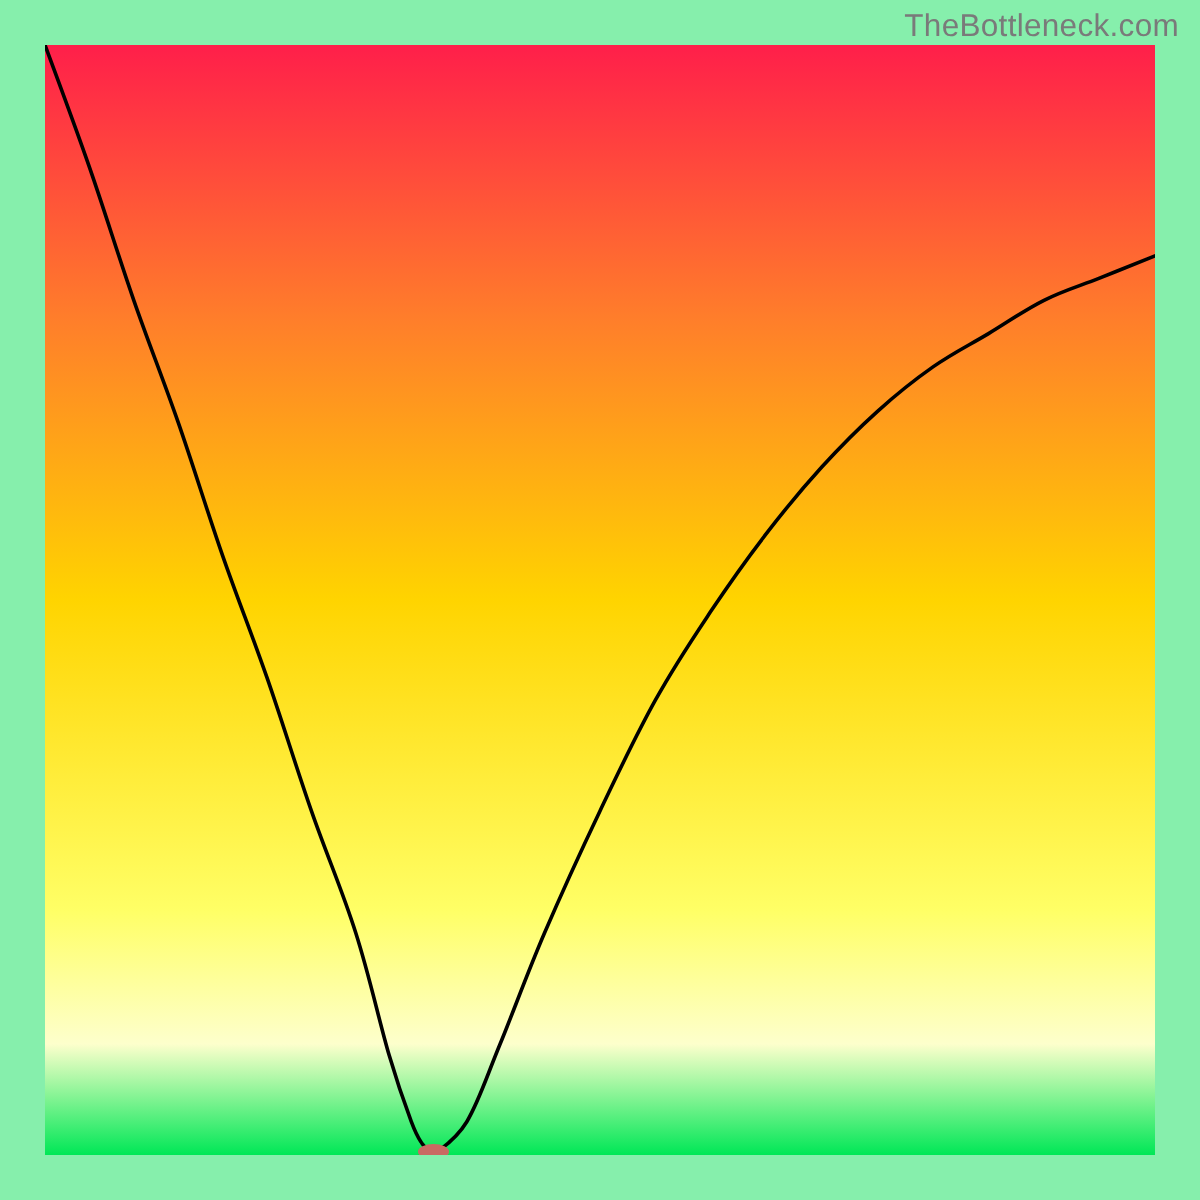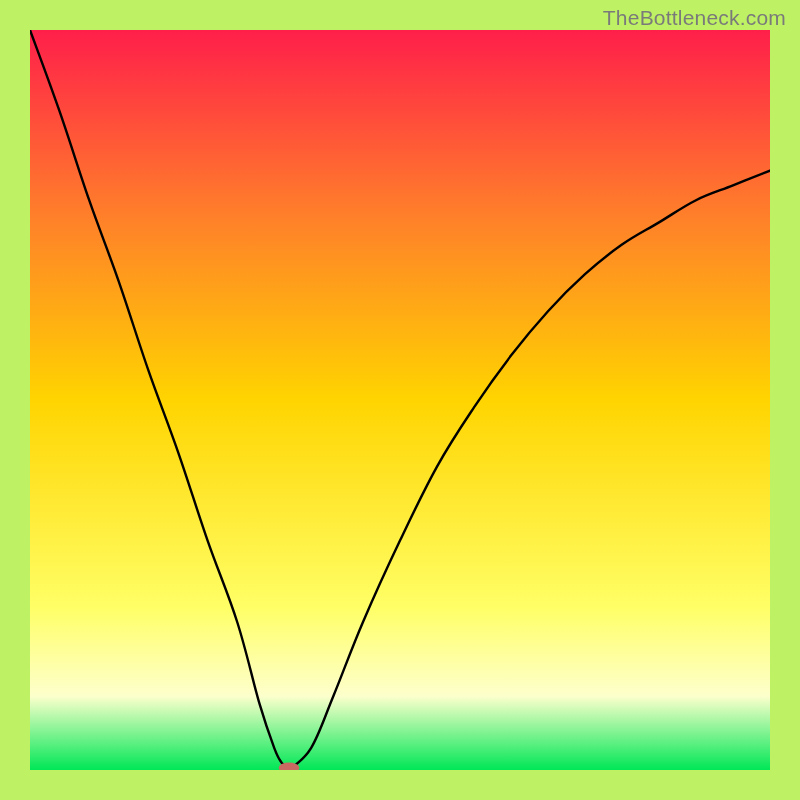--- a/index.html
+++ b/index.html
@@ -8,21 +8,21 @@
     width: 800px;
     height: 800px;
     overflow: hidden;
     background: #000;
     font-family: Arial, Helvetica, sans-serif;
   }
   .frame {
     position: absolute;
     top: 0; left: 0;
     width: 800px; height: 800px;
-    background: #bef264;
+    background: #86efac;
   }
   .plot-area {
     position: absolute;
     top: 30px;
     left: 30px;
     width: 740px;
     height: 740px;
     overflow: hidden;
   }
   .watermark {

